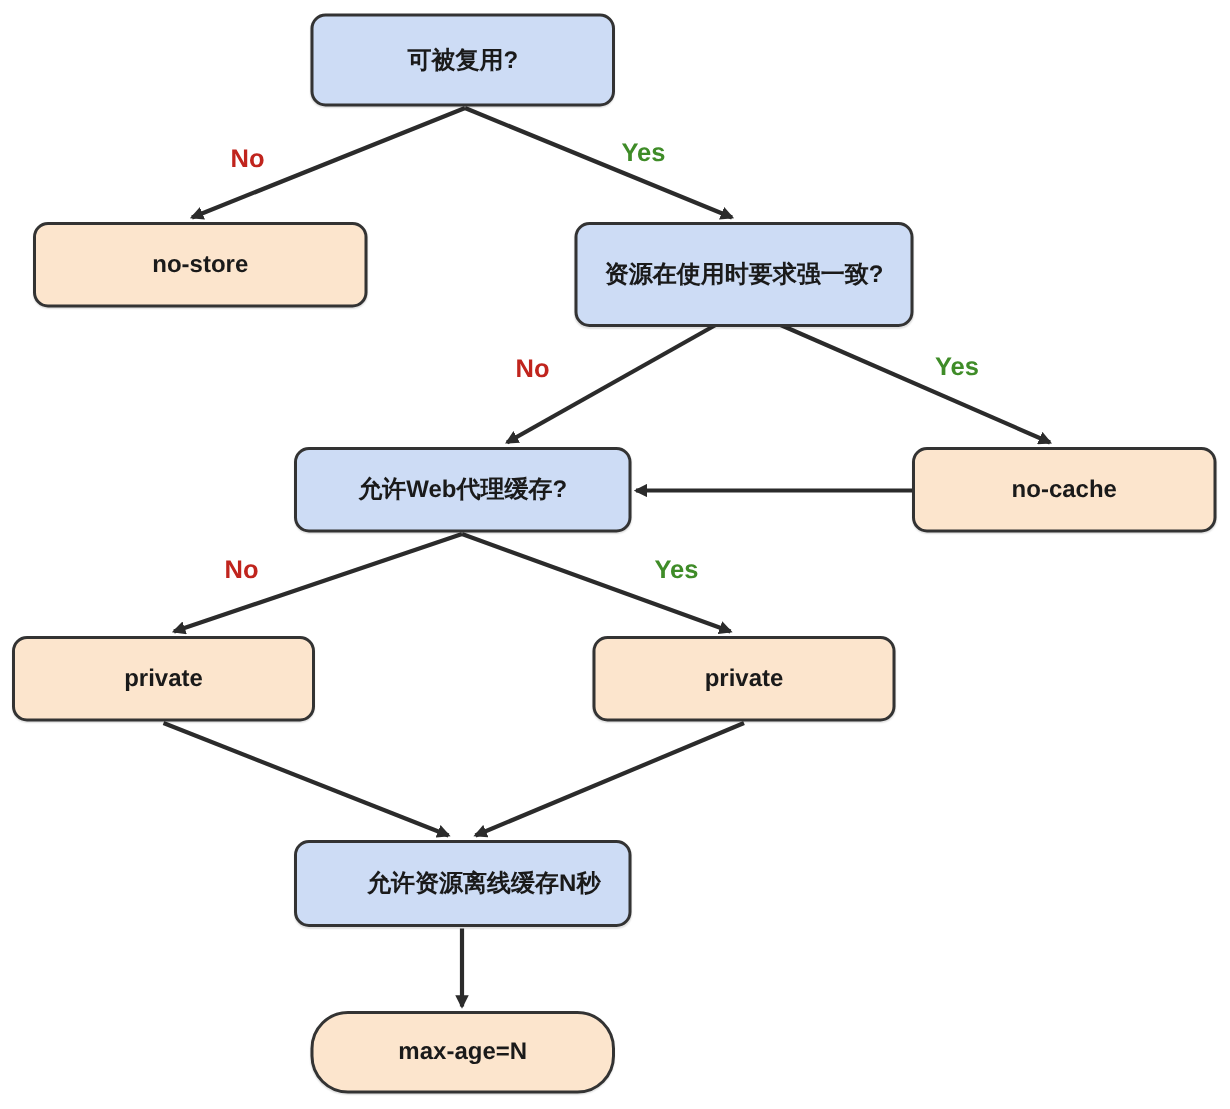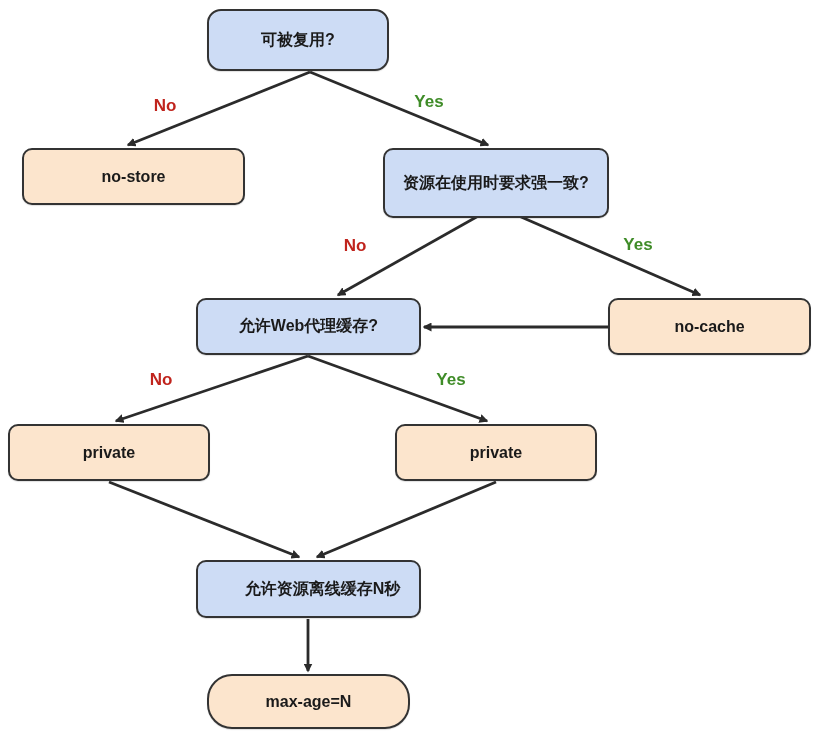--- a/index.html
+++ b/index.html
@@ -78,21 +78,21 @@
 
     <line x1="308" y1="356" x2="487" y2="421" marker-end="url(#arrowhead)"></line>
 
     <line x1="109" y1="482" x2="299" y2="557" marker-end="url(#arrowhead)"></line>
 
     <line x1="496" y1="482" x2="317" y2="557" marker-end="url(#arrowhead)"></line>
 
     <line x1="308" y1="619" x2="308" y2="671" marker-end="url(#arrowhead)"></line>
   </svg>
 
-  <div class="node decision" style="left:207px; top:9px;  width:182px; height:62px;border-radius:14px;">
+  <div class="node decision" style="left:207px; top:9px;  width:203px; height:62px;">
     <span>可被复用?</span>
   </div>
 
   <div class="node result" style="left:22px; top:148px; width:223px; height:57px;">
     <span>no-store</span>
   </div>
 
   <div class="node decision" style="left:383px; top:148px; width:226px; height:70px;">
     <span>资源在使用时要求强一致?</span>
   </div>

